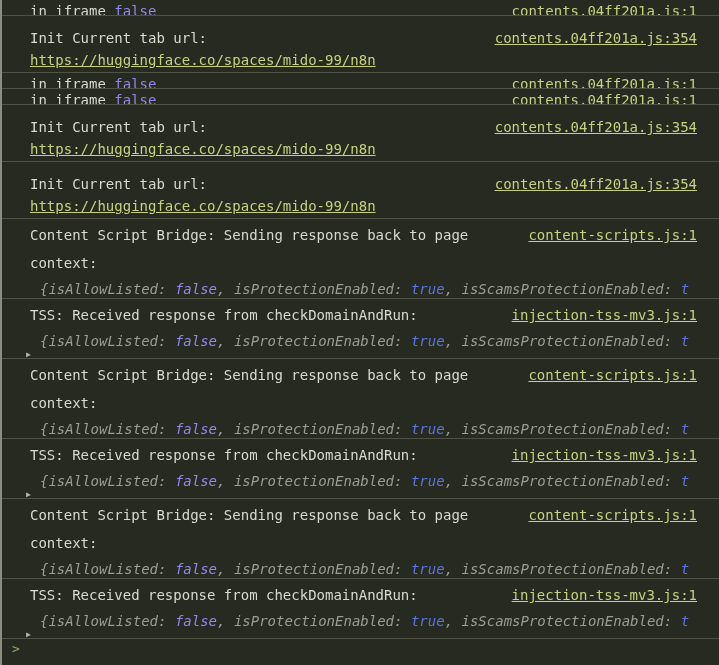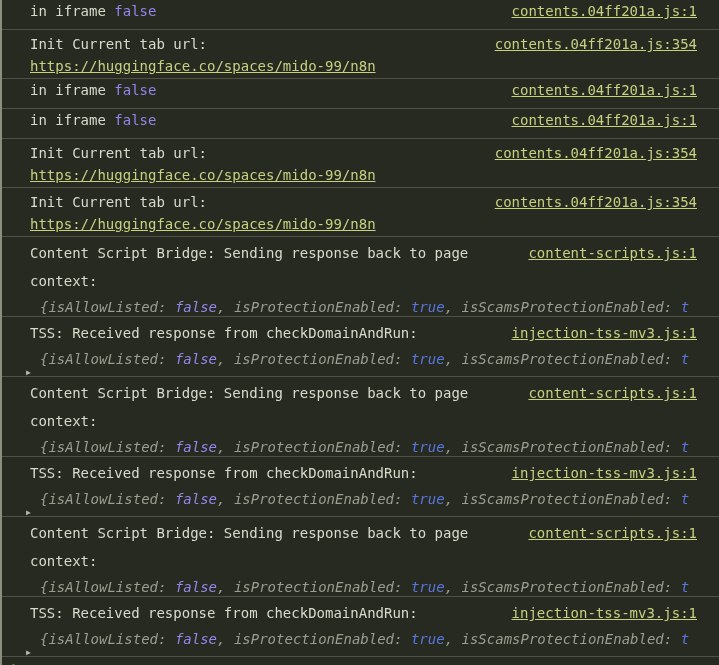--- a/index.html
+++ b/index.html
@@ -38,22 +38,22 @@
   .row-error { height:11px; padding:0; border-bottom:none; }
   .error-banner {
     position:absolute; left:24px; right:0; top:-8px; height:19px;
     background: var(--error-bg);
     border-radius: 7px 7px 0 0;
     color: var(--error-text);
     line-height:19px;
     padding-left:14px;
     overflow:hidden;
   }
-  .row-iframe { height:30px; }
-  .row-init   { height:49px; padding-top:3px; }
+  .row-iframe { height:16px; }
+  .row-init   { height:49px; padding-top:3px;margin-top:8px; }
   .row-csb    { height:80px; padding-top:2px; }
   .row-tss    { height:60px; padding-top:2px; }
   .msgline {
     display:flex;
     align-items:flex-start;
     line-height:19px;
   }
   .row-init .msgline { line-height:22px; }
   .row-csb .msgline, .row-tss .msgline { line-height:28px; }
   .msg { max-width:56ch; }

